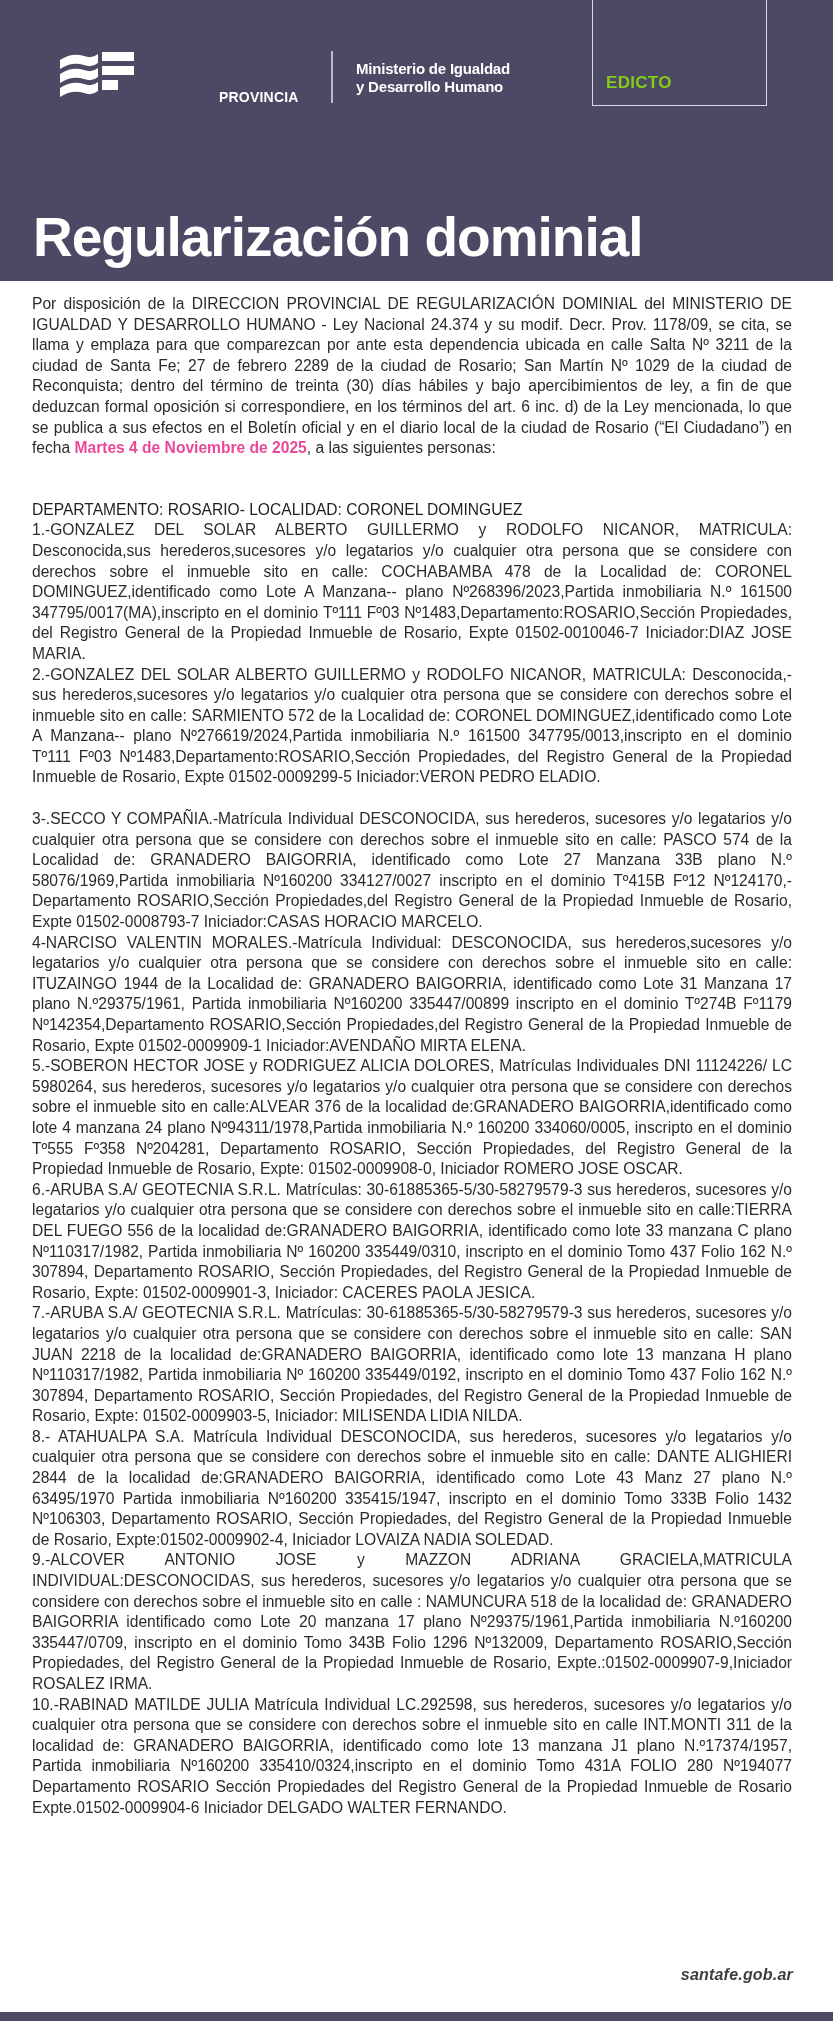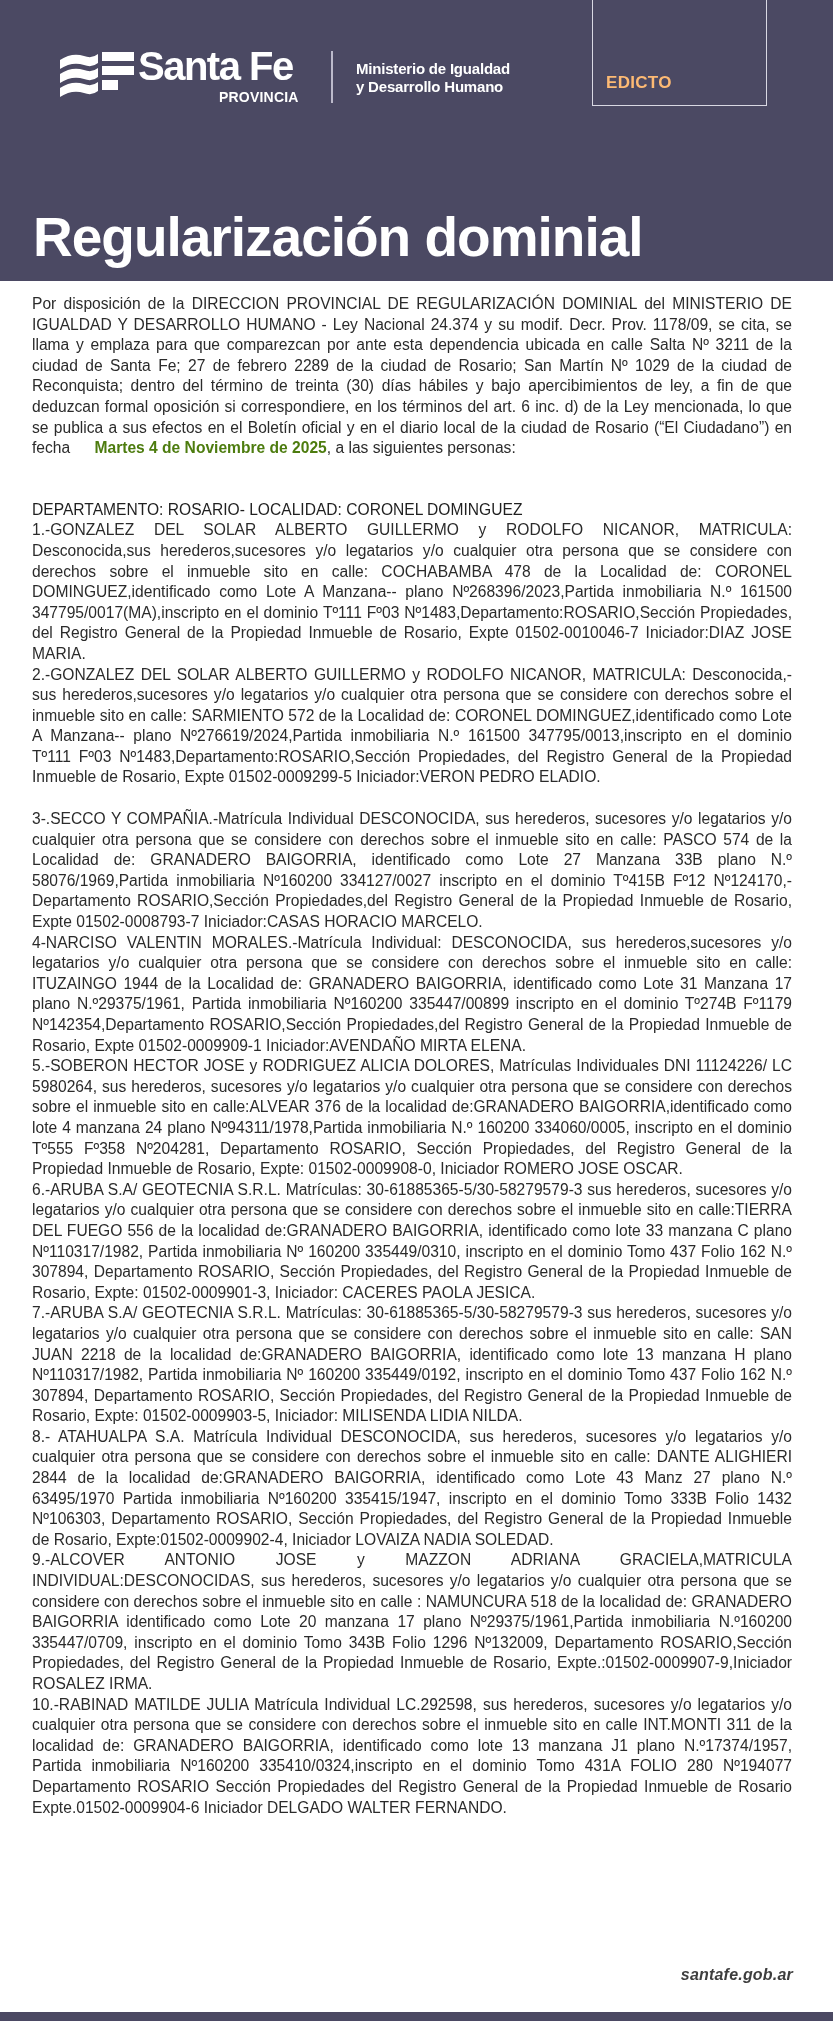--- a/index.html
+++ b/index.html
@@ -41,40 +41,40 @@
     line-height: 18px; letter-spacing: -0.2px;
   }
   .edicto-box {
     position: absolute; left: 592px; top: -2px;
     width: 175px; height: 108px;
     border: 1.5px solid #d9d8e3;
     box-sizing: border-box;
   }
   .edicto-label {
     position: absolute; left: 13px; top: 74px;
-    font-size: 17px; font-weight: 700; color: #fdba74;
+    font-size: 17px; font-weight: 700; color: #84cc16;
     letter-spacing: 0.3px;
   }
   .page-title {
     position: absolute; left: 33px; top: 205px;
     font-size: 55px; font-weight: 700; color: #fff;
     letter-spacing: -1px; line-height: 64px; margin: 0;
   }
   .content {
     position: absolute; left: 32px; top: 294px;
     width: 760px;
     font-size: 15.6px; line-height: 20.6px;
     text-align: justify;
     color: #2b2b2b;
   }
   .content p { margin: 0; }
   .intro { margin-bottom: 41px !important; }
   .section-heading { font-weight: 400; color: #1f1f1f; }
   .section-gap { height: 21px; }
-  .date-strong { font-weight: 700; color: #4d7c0f; margin-left: 20px; }
+  .date-strong { font-weight: 700; color: #ec4899; }
   .footer-site {
     position: absolute; right: 40px; top: 1966px;
     font-size: 16px; font-weight: 700; color: #3e3e3e;
     letter-spacing: 0.2px;
     font-style: italic;
   }
   .footer-bar {
     position: absolute; left: 0; top: 2012px;
     width: 833px; height: 9px; background: #4b4963;
   }
@@ -84,21 +84,20 @@
 
 <div class="header">
   <svg class="logo" viewBox="0 0 80 56">
     <path d="M2 10 Q14 2 26 6 Q34 9 40 4 L40 13 Q34 18 26 15 Q14 11 2 19 Z" fill="#fff"></path>
     <path d="M2 24 Q14 16 26 20 Q34 23 40 18 L40 27 Q34 32 26 29 Q14 25 2 33 Z" fill="#fff"></path>
     <path d="M2 38 Q14 30 26 34 Q34 37 40 32 L40 41 Q34 46 26 43 Q14 39 2 47 Z" fill="#fff"></path>
     <rect x="44" y="2" width="32" height="9" fill="#fff"></rect>
     <rect x="44" y="16" width="32" height="9" fill="#fff"></rect>
     <rect x="44" y="30" width="16" height="10" fill="#fff"></rect>
   </svg>
-  <div class="brand-name">Santa Fe</div>
   <div class="brand-sub">PROVINCIA</div>
   <div class="brand-divider"></div>
   <div class="ministry">
     <div>Ministerio de Igualdad</div>
     <div>y Desarrollo Humano</div>
   </div>
   <div class="edicto-box">
     <div class="edicto-label">EDICTO</div>
   </div>
   <h1 class="page-title">Regularización dominial</h1>

